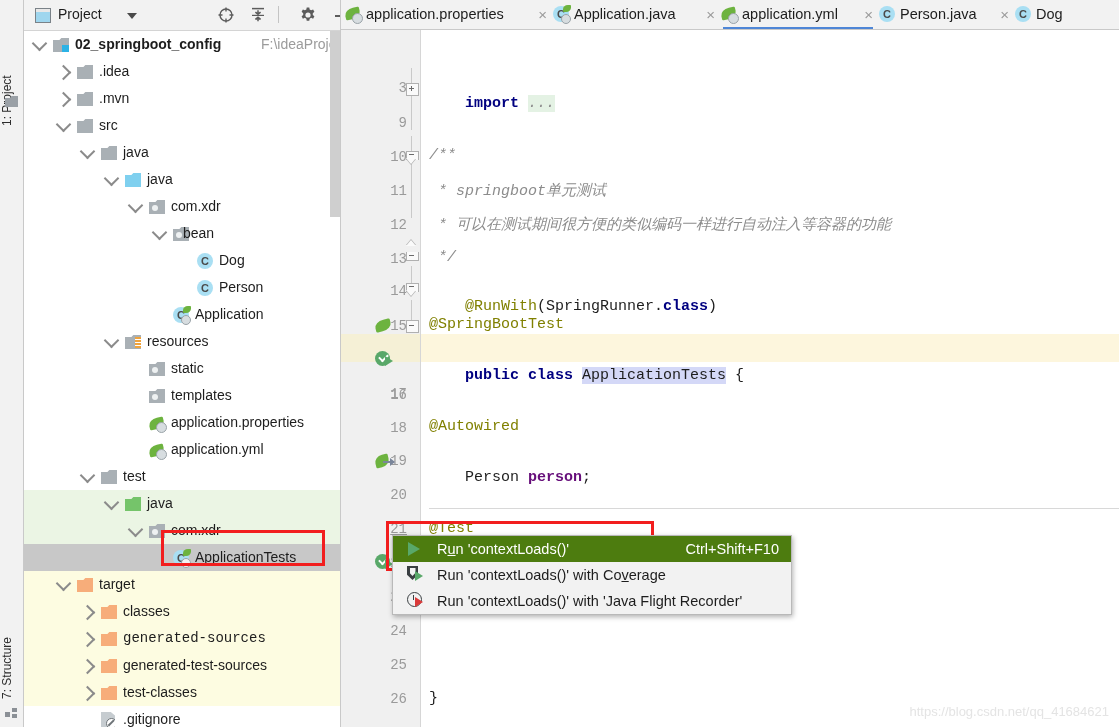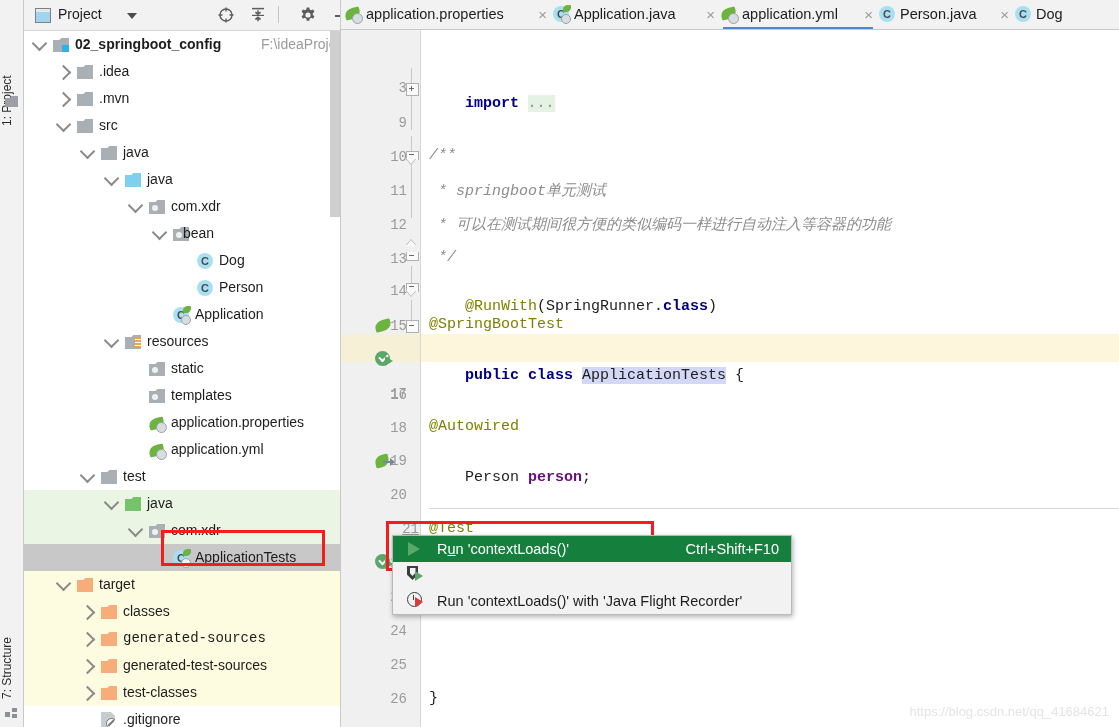--- a/index.html
+++ b/index.html
@@ -177,21 +177,21 @@
   .g-bean .ar::after{content:"";position:absolute;right:-1px;top:-3px;width:0;height:0;
     border-left:5px solid #7a869a;border-top:4px solid transparent;border-bottom:4px solid transparent;}
 
   
   #ctxmenu{
     position:absolute;left:392px;top:535px;width:398px;
     background:#f2f2f2;border:1px solid #b9b9b9;box-shadow:1px 2px 5px rgba(0,0,0,.30);
     z-index:70;
   }
   .mi{position:relative;height:26px;line-height:26px;font-size:14.5px;color:#1d1d1d;white-space:nowrap;}
-  .mi.active{background:#15803d;color:#ffffff;}
+  .mi.active{background:#4d7c0f;color:#ffffff;}
   .mi .mlabel{position:absolute;left:44px;top:0;}
   .mi .mlabel u{text-decoration:underline;}
   .mi .mkey{position:absolute;right:12px;top:0;}
   .mi-icon{position:absolute;left:14px;top:5px;width:17px;height:16px;}
   .ic-play .tri{position:absolute;left:1px;top:1px;width:0;height:0;border-left:12px solid #59a869;
     border-top:7px solid transparent;border-bottom:7px solid transparent;}
   .ic-bug{position:absolute;left:14px;top:4px;width:16px;height:16px;}
   .ic-bug .body{position:absolute;left:3px;top:2px;width:10px;height:12px;border-radius:5px/6px;
     background:#3aa655;border:1.5px solid #1f7a36;}
   .ic-bug .body::after{content:"";position:absolute;left:4px;top:1px;width:1.5px;height:10px;background:#1f7a36;}
@@ -471,21 +471,21 @@
   <div class="lnum" style="left:34px;top:153px;">11</div>
   <div class="lnum" style="left:34px;top:187px;">12</div>
   <div class="lnum" style="left:34px;top:221px;">13</div>
   <div class="lnum" style="left:34px;top:253px;">14</div>
   <div class="lnum" style="left:34px;top:288px;">15</div>
   <div class="lnum" style="left:34px;top:322px;margin-top:35px;">16</div>
   <div class="lnum" style="left:34px;top:356px;">17</div>
   <div class="lnum" style="left:34px;top:390px;">18</div>
   <div class="lnum" style="left:34px;top:423px;">19</div>
   <div class="lnum" style="left:34px;top:457px;">20</div>
-  <div class="lnum" style="left:46px;top:491px;text-decoration:underline;">21</div>
+  <div class="lnum" style="left:34px;top:491px;text-decoration:underline;">21</div>
   <div class="lnum" style="left:34px;top:525px;">22</div>
   <div class="lnum" style="left:34px;top:559px;">23</div>
   <div class="lnum" style="left:34px;top:593px;">24</div>
   <div class="lnum" style="left:34px;top:627px;">25</div>
   <div class="lnum" style="left:34px;top:661px;">26</div>
   <div class="lnum" style="left:34px;top:695px;">27</div>
 
   <div class="foldmark plus" style="top:53px;"></div>
   <div class="foldarrow" style="top:121px;">
     <div class="bx"></div>
@@ -552,20 +552,21 @@
         <div class="tri"></div>
       </div>
       <div class="mlabel"><span>R</span><u>u</u><span>n 'contextLoads()'</span></div>
       <div class="mkey">Ctrl+Shift+F10</div>
     </div>
     <div class="mi">
       <div class="ic-cov">
         <div class="sh"></div>
         <div class="tri"></div>
       </div>
+      <div class="mlabel"><span>Run 'contextLoads()' with Co</span><u>v</u><span>erage</span></div>
     </div>
     <div class="mi">
       <div class="ic-jfr">
         <div class="cir"></div>
         <div class="tri"></div>
       </div>
       <div class="mlabel"><span>Run 'contextLoads()' with 'Java Flight Recorder'</span><u></u><span></span></div>
     </div>
   </div>
 

